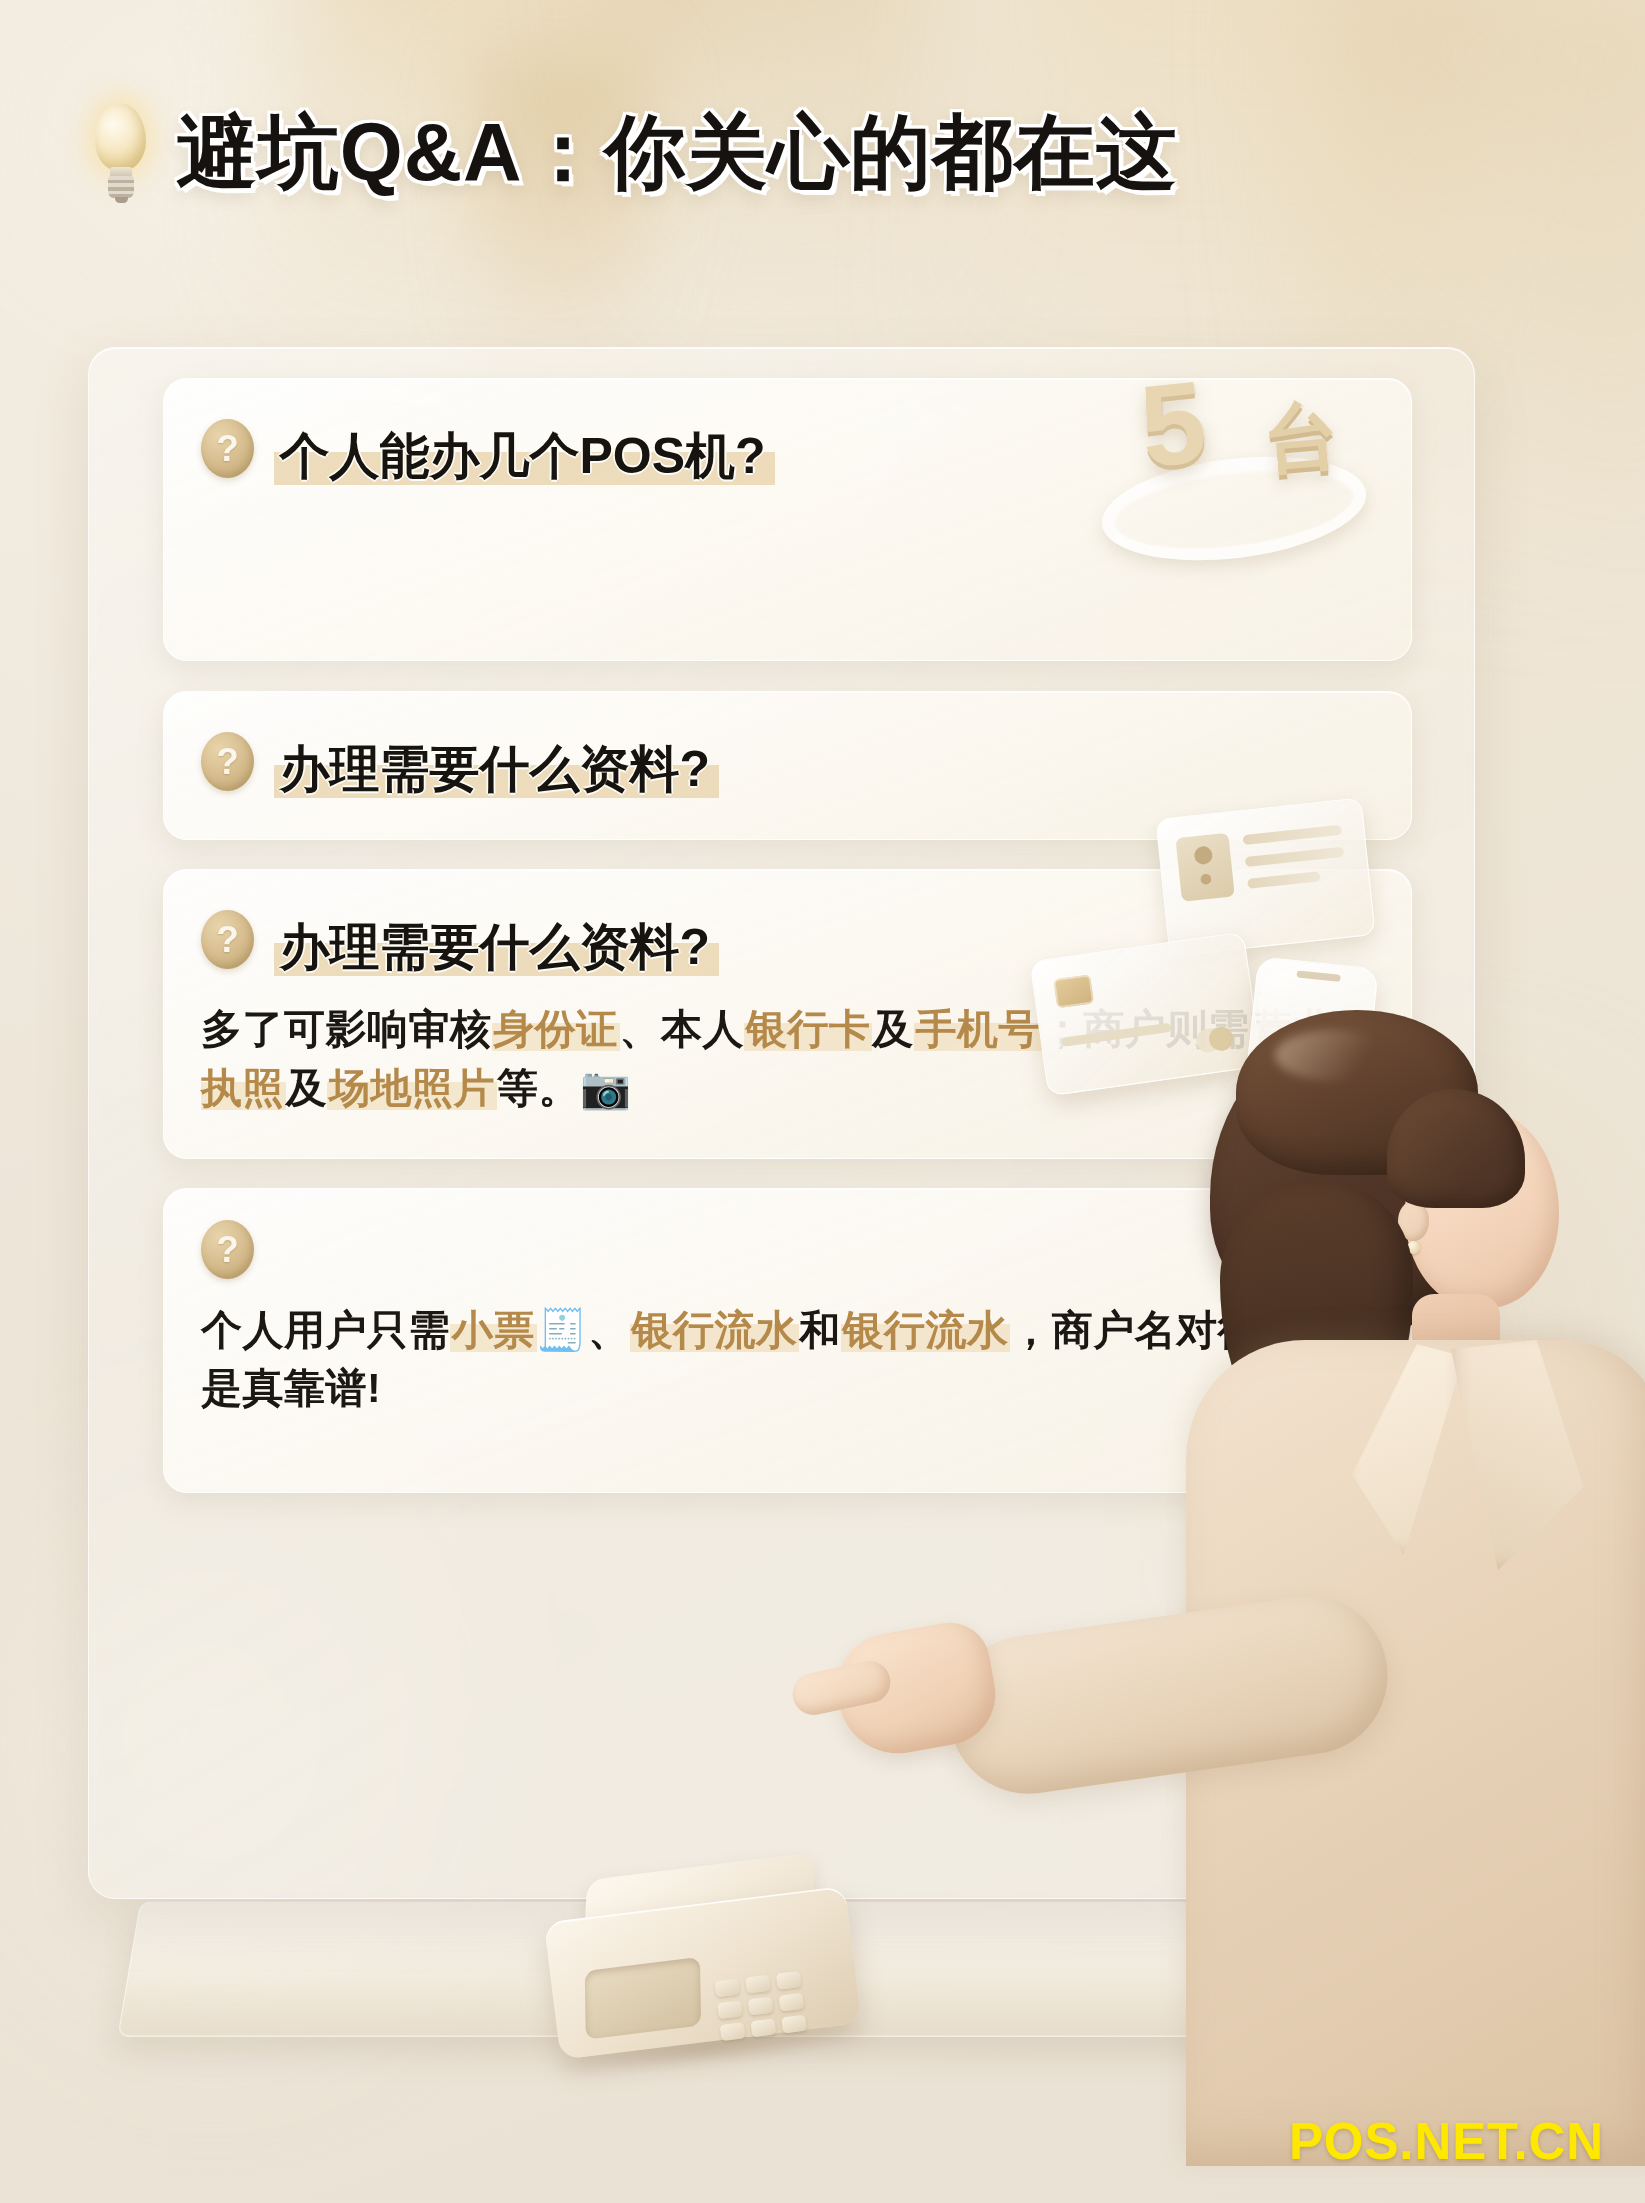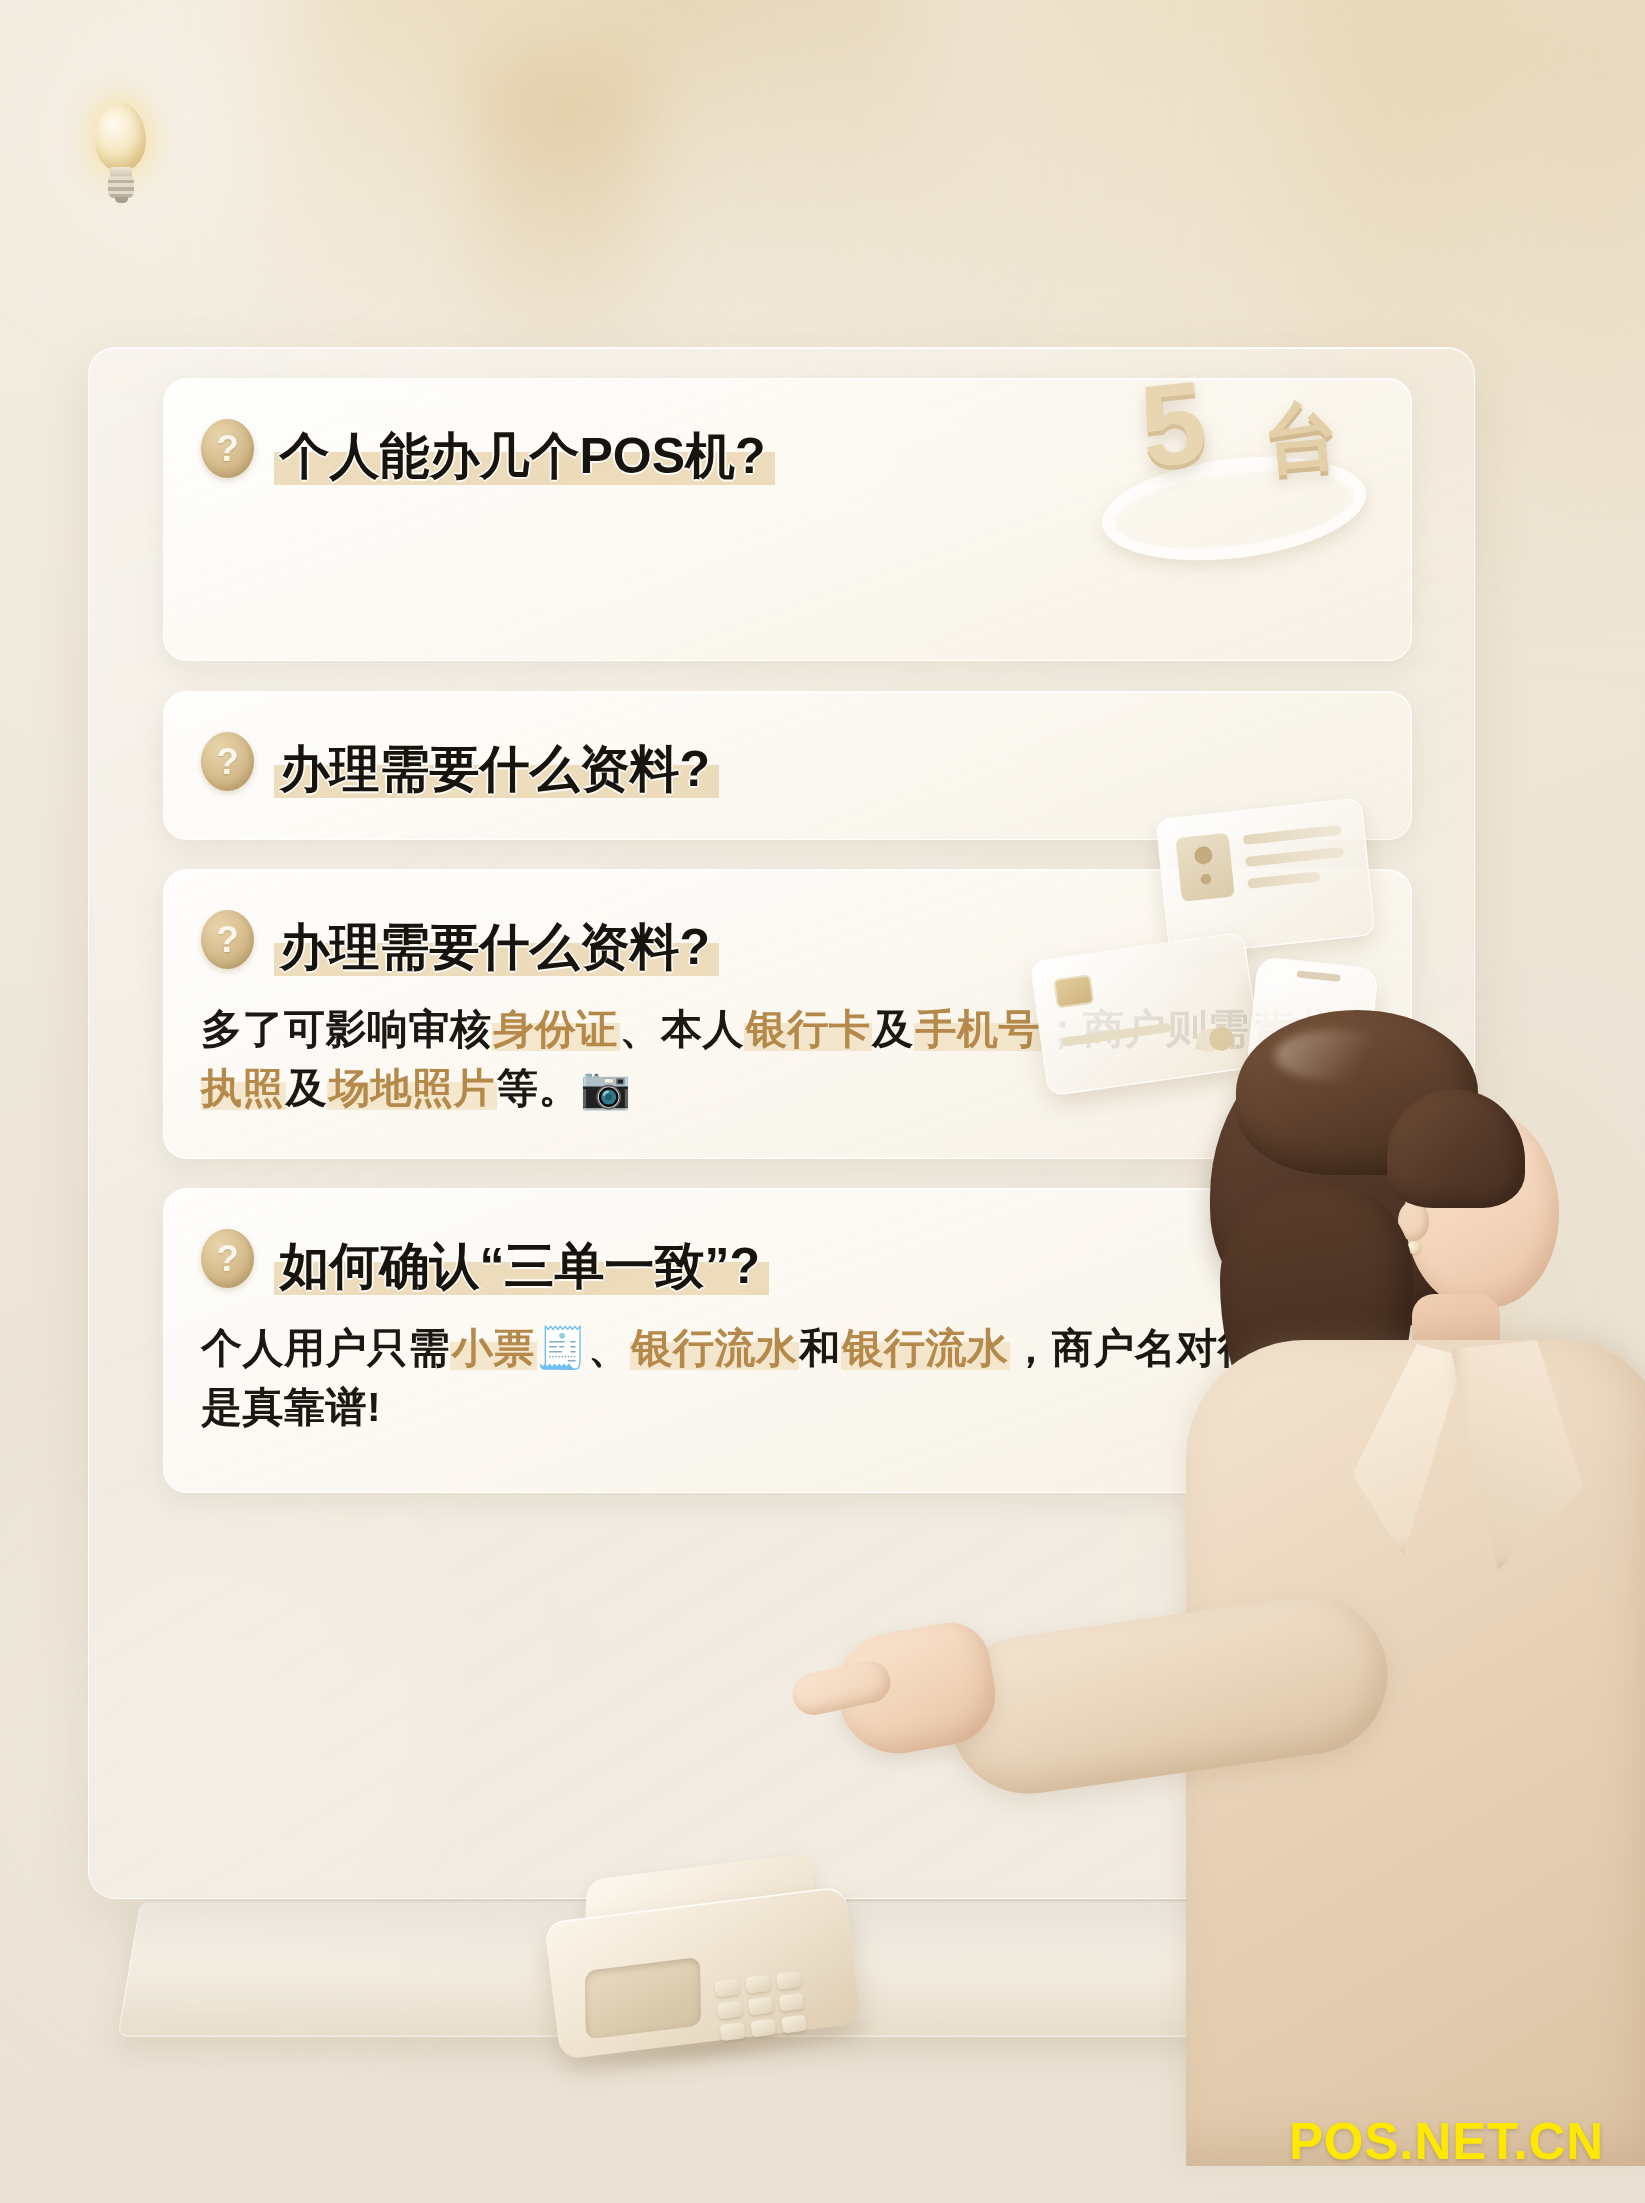--- a/index.html
+++ b/index.html
@@ -356,20 +356,21 @@
   <div class="blob b8"></div>
 </div>
 
 <div class="title-row">
   <div class="bulb">
     <div class="glass"></div>
     <div class="neck"></div>
     <div class="base"></div>
     <div class="tip"></div>
   </div>
+  <div class="title-text">避坑Q&amp;A：你关心的都在这</div>
 </div>
 
 <div class="glass-panel"></div>
 <div class="glass-shelf"></div>
 
 <div class="prop prop-5tai">
   <div class="ring"></div>
   <div class="n5">5</div>
   <div class="ntai">台</div>
 </div>
@@ -409,21 +410,20 @@
     <div class="q-head">
       <div class="q-badge">?</div>
       <div class="q-title">办理需要什么资料?</div>
     </div>
     <div class="q-body"><span>多了可影响审核</span><span class="hl">身份证</span><span>、本人</span><span class="hl">银行卡</span><span>及</span><span class="hl">手机号</span><span>；商户则需</span><span class="hl">营业执照</span><span>及</span><span class="hl">场地照片</span><span>等。📷</span></div>
   </div>
 
   <div class="card c4">
     <div class="q-head">
       <div class="q-badge">?</div>
-      <div class="q-title">如何确认“三单一致”?</div>
     </div>
     <div class="q-body"><span>个人用户只需</span><span class="hl">小票</span><span>🧾、</span><span class="hl">银行流水</span><span>和</span><span class="hl">银行流水</span><span>，商户名对得上才是真靠谱!</span></div>
   </div>
 
 </div>
 
 <div class="character">
   <div class="hair-back"></div>
   <div class="hair-bun"></div>
   <div class="hair-shine"></div>

